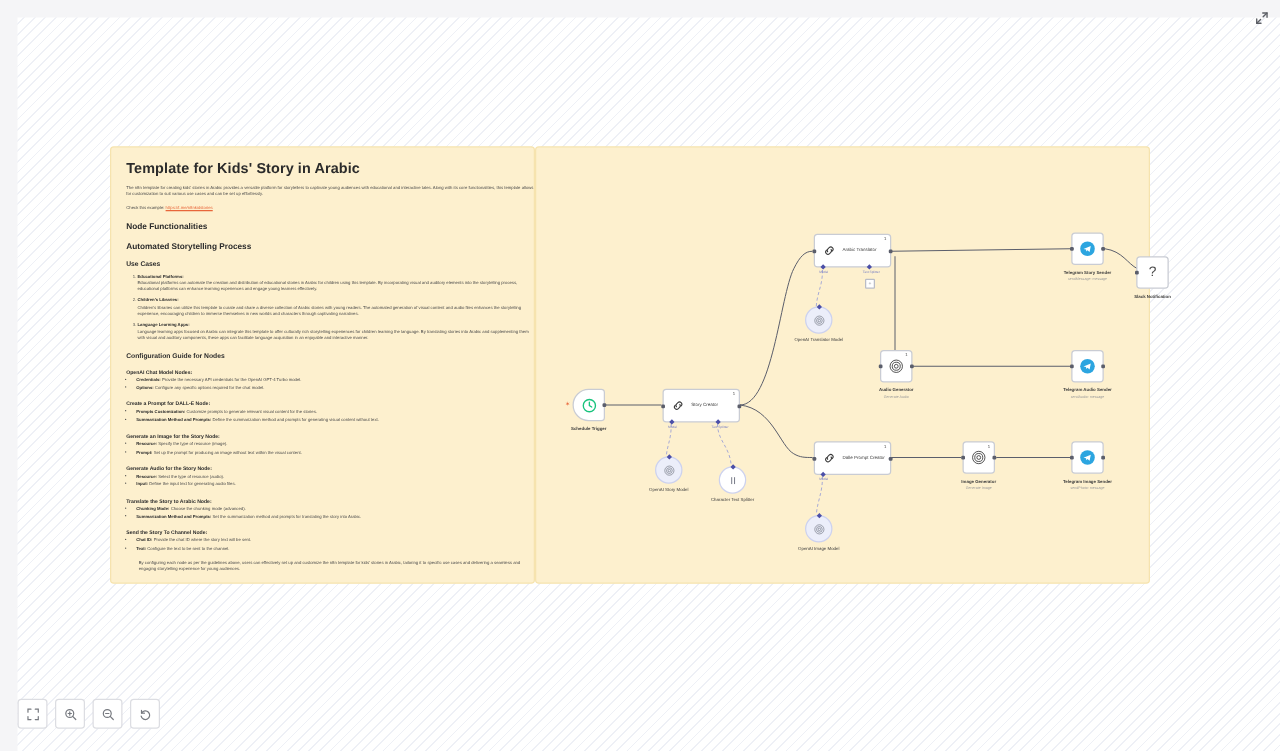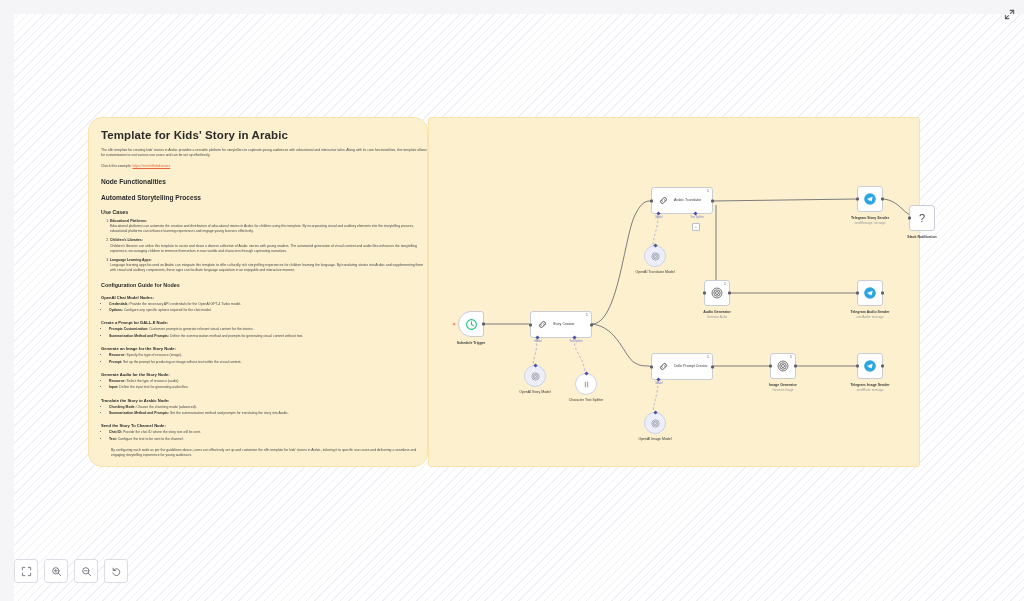--- a/index.html
+++ b/index.html
@@ -37,21 +37,20 @@
     background:#fdf0ce;
     border:1px solid #f6e3ae;
     border-radius:3px;
     box-sizing:border-box;
   }
   #sticky-doc{
     left:88px;top:117px;width:340px;height:350px;
     padding:10px 0 10px 12px;
     overflow:hidden;
     color:#3a3a3a;
-    border-radius:14px;
   }
   #sticky-canvas{
     left:428px;top:117px;width:492px;height:350px;
   }
 
   
   .doc-h1{font-size:11.5px;font-weight:bold;color:#2b2b2b;margin:1px 0 7px 0;letter-spacing:.1px;}
   .doc-p{font-size:3.4px;line-height:1.55;color:#4a4a4a;margin:0 0 5px 0;}
   .doc-link{color:#e8663a;text-decoration:underline;}
   .doc-h2{font-size:6.6px;font-weight:bold;color:#2b2b2b;margin:9px 0 8px 0;}

